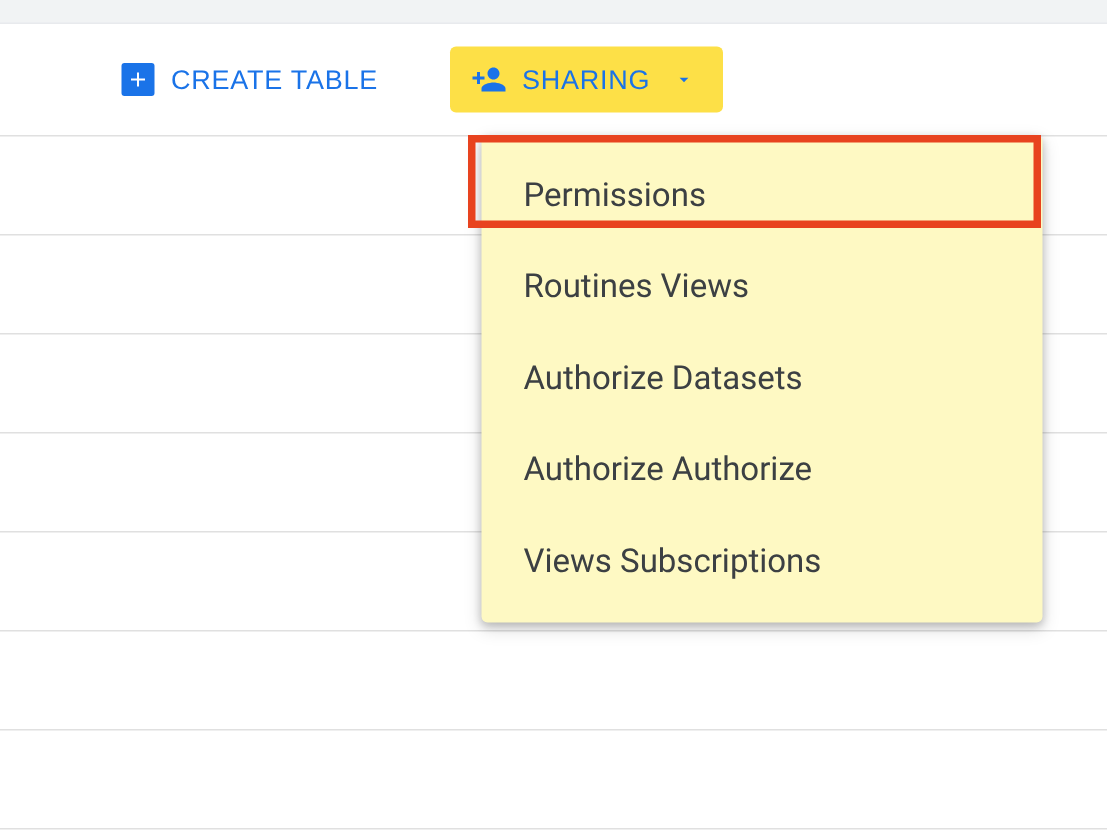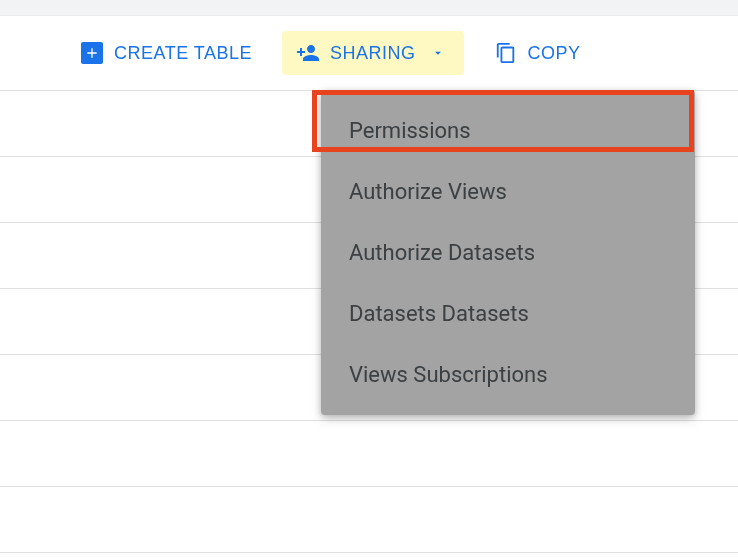--- a/index.html
+++ b/index.html
@@ -17,39 +17,39 @@
     }
     .top-strip {
       height: 16px;
       background: #f1f3f4;
       border-bottom: 1px solid #e8eaed;
     }
     .toolbar {
       display: flex;
       align-items: center;
       padding: 18px 0 18px 66px;
-      gap: 16px;
+      gap: 34px;
       height: 74px;
     }
     .toolbar-btn {
       display: flex;
       align-items: center;
       gap: 10px;
       color: #1a73e8;
       font-weight: 500;
       font-size: 18px;
       letter-spacing: 0.5px;
       cursor: pointer;
       padding: 10px 14px;
       border-radius: 4px;
       border: none;
       background: transparent;
     }
     .toolbar-btn.active {
-      background: #fef9c3;
+      background: #fde047;
     }
     .icon-box {
       display: inline-flex;
       align-items: center;
       justify-content: center;
       width: 24px;
       height: 24px;
     }
     .plus-filled {
       width: 22px;
@@ -68,21 +68,21 @@
     }
     .row {
       height: 66px;
       border-bottom: 1px solid #e0e0e0;
     }
     .dropdown-menu {
       position: absolute;
       top: 90px;
       left: 321px;
       width: 374px;
-      background: #a3a3a3;
+      background: #fef9c3;
       box-shadow: 0 2px 6px rgba(0,0,0,0.2), 0 4px 12px rgba(0,0,0,0.15);
       border-radius: 4px;
       padding: 10px 0;
       z-index: 10;
     }
     .menu-item {
       padding: 18px 28px;
       font-size: 22px;
       color: #3c4043;
       cursor: pointer;
@@ -123,41 +123,33 @@
       </svg>
     </span>
     <span>SHARING</span>
     <span class="icon-box">
       <svg width="14" height="14" viewBox="0 0 24 24" fill="#1a73e8">
           <path d="M7 10l5 5 5-5z"></path>
         </svg>
     </span>
   </button>
 
-  <button class="toolbar-btn">
-    <span class="icon-box">
-      <svg width="22" height="22" viewBox="0 0 24 24" fill="#1a73e8">
-        <path d="M16 1H4c-1.1 0-2 .9-2 2v14h2V3h12V1zm3 4H8c-1.1 0-2 .9-2 2v14c0 1.1.9 2 2 2h11c1.1 0 2-.9 2-2V7c0-1.1-.9-2-2-2zm0 16H8V7h11v14z"></path>
-      </svg>
-    </span>
-    <span>COPY</span>
-  </button>
 </div>
 
 <div class="content-rows">
   <div class="row"></div>
   <div class="row"></div>
   <div class="row"></div>
   <div class="row"></div>
   <div class="row"></div>
   <div class="row"></div>
   <div class="row"></div>
 </div>
 
 <div class="dropdown-menu">
   <div class="menu-item">Permissions</div>
-  <div class="menu-item">Authorize Views</div>
+  <div class="menu-item">Routines Views</div>
   <div class="menu-item">Authorize Datasets</div>
-  <div class="menu-item">Datasets Datasets</div>
+  <div class="menu-item">Authorize Authorize</div>
   <div class="menu-item">Views Subscriptions</div>
 </div>
 
 <div class="highlight-box"></div>
 
 </body></html>

